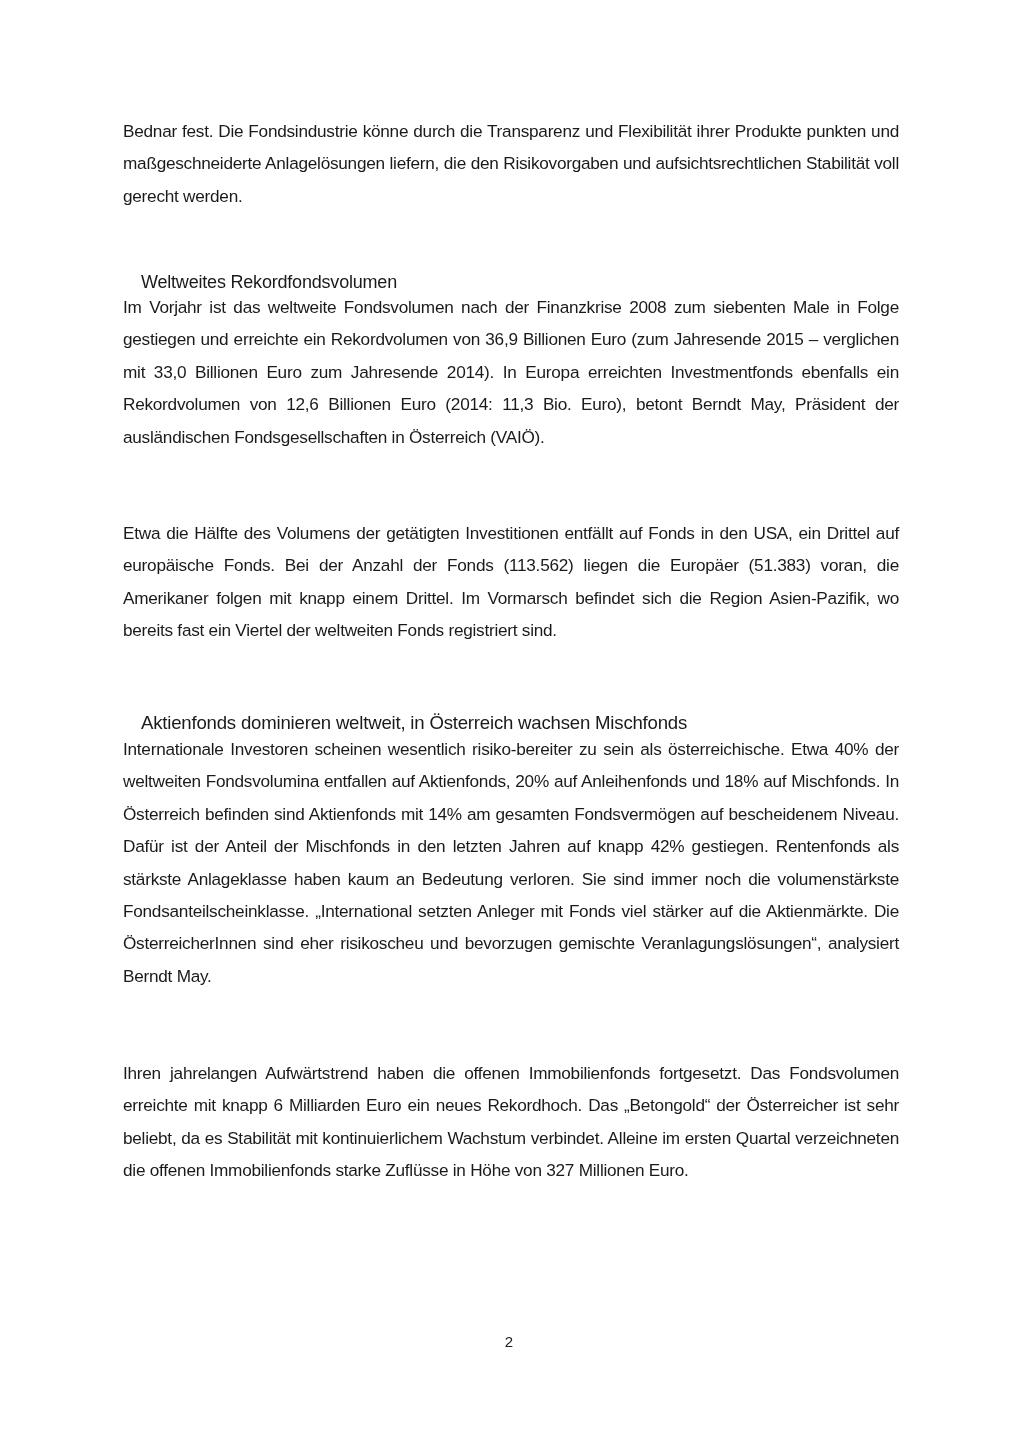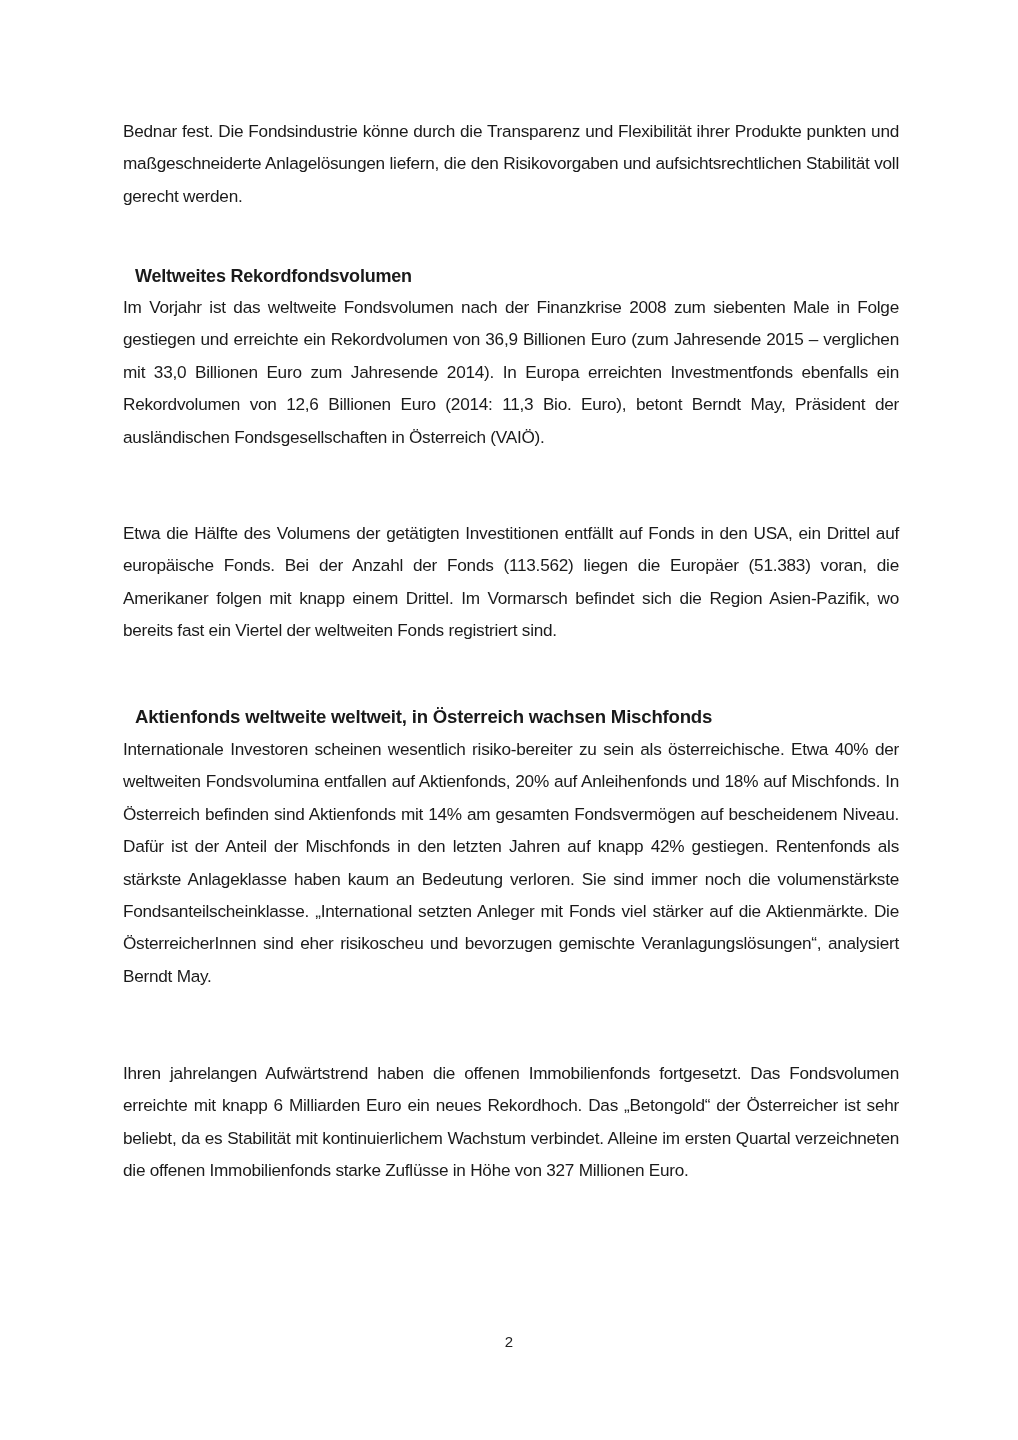--- a/index.html
+++ b/index.html
@@ -29,22 +29,22 @@
       font-size: 17.2px;
       line-height: 32.4px;
       text-align: justify;
       text-align-last: left;
       letter-spacing: -0.25px;
       word-spacing: 0px;
     }
     .heading {
       position: absolute;
       left: 0;
-      margin: 12px;
-      font-weight: bold;
+      margin: 18px;
+      font-weight: normal;
       font-size: 18px;
       line-height: 24px;
       letter-spacing: -0.2px;
       white-space: nowrap;
     }
     .heading.h2 {
       font-size: 18.6px;
     }
     .page-number {
       position: absolute;
@@ -63,21 +63,21 @@
 <div class="page">
 
   <p class="para" style="top:115px;">Bednar fest. Die Fondsindustrie könne durch die Transparenz und Flexibilität ihrer Produkte punkten und maßgeschneiderte Anlagelösungen liefern, die den Risikovorgaben und aufsichtsrechtlichen Stabilität voll gerecht werden.</p>
 
   <h2 class="heading" style="top:252px;">Weltweites Rekordfondsvolumen</h2>
 
   <p class="para" style="top:291px;">Im Vorjahr ist das weltweite Fondsvolumen nach der Finanzkrise 2008 zum siebenten Male in Folge gestiegen und erreichte ein Rekordvolumen von 36,9 Billionen Euro (zum Jahresende 2015 – verglichen mit 33,0 Billionen Euro zum Jahresende 2014). In Europa erreichten Investmentfonds ebenfalls ein Rekordvolumen von 12,6 Billionen Euro (2014: 11,3 Bio. Euro), betont Berndt May, Präsident der ausländischen Fondsgesellschaften in Österreich (VAIÖ).</p>
 
   <p class="para" style="top:517px;">Etwa die Hälfte des Volumens der getätigten Investitionen entfällt auf Fonds in den USA, ein Drittel auf europäische Fonds. Bei der Anzahl der Fonds (113.562) liegen die Europäer (51.383) voran, die Amerikaner folgen mit knapp einem Drittel. Im Vormarsch befindet sich die Region Asien-Pazifik, wo bereits fast ein Viertel der weltweiten Fonds registriert sind.</p>
 
-  <h2 class="heading h2" style="top:693px;">Aktienfonds weltweite weltweit, in Österreich wachsen Mischfonds</h2>
+  <h2 class="heading h2" style="top:693px;">Aktienfonds dominieren weltweit, in Österreich wachsen Mischfonds</h2>
 
   <p class="para" style="top:733px;">Internationale Investoren scheinen wesentlich risiko-bereiter zu sein als österreichische. Etwa 40% der weltweiten Fondsvolumina entfallen auf Aktienfonds, 20% auf Anleihenfonds und 18% auf Mischfonds. In Österreich befinden sind Aktienfonds mit 14% am gesamten Fondsvermögen auf bescheidenem Niveau. Dafür ist der Anteil der Mischfonds in den letzten Jahren auf knapp 42% gestiegen. Rentenfonds als stärkste Anlageklasse haben kaum an Bedeutung verloren. Sie sind immer noch die volumenstärkste Fondsanteilscheinklasse. „International setzten Anleger mit Fonds viel stärker auf die Aktienmärkte. Die ÖsterreicherInnen sind eher risikoscheu und bevorzugen gemischte Veranlagungslösungen“, analysiert Berndt May.</p>
 
   <p class="para" style="top:1057px;">Ihren jahrelangen Aufwärtstrend haben die offenen Immobilienfonds fortgesetzt. Das Fondsvolumen erreichte mit knapp 6 Milliarden Euro ein neues Rekordhoch.  Das „Betongold“ der Österreicher ist sehr beliebt, da es Stabilität mit kontinuierlichem Wachstum verbindet. Alleine im ersten Quartal verzeichneten die offenen Immobilienfonds starke Zuflüsse in Höhe von 327 Millionen Euro.</p>
 
 </div>
 
 <div class="page-number">2</div>
 
 </body></html>

